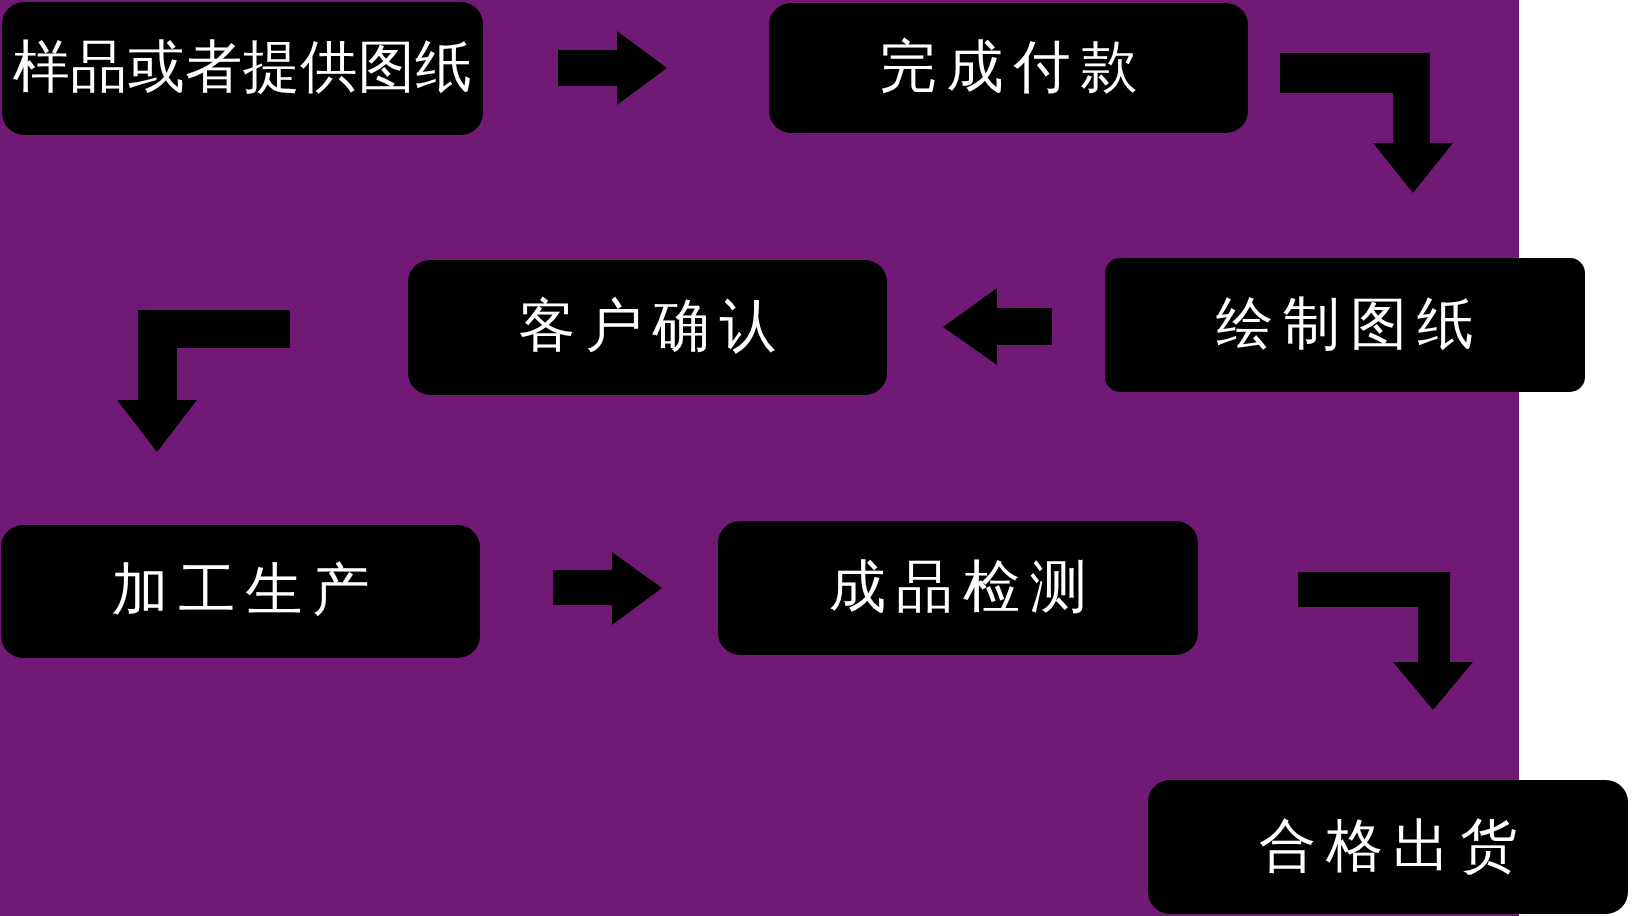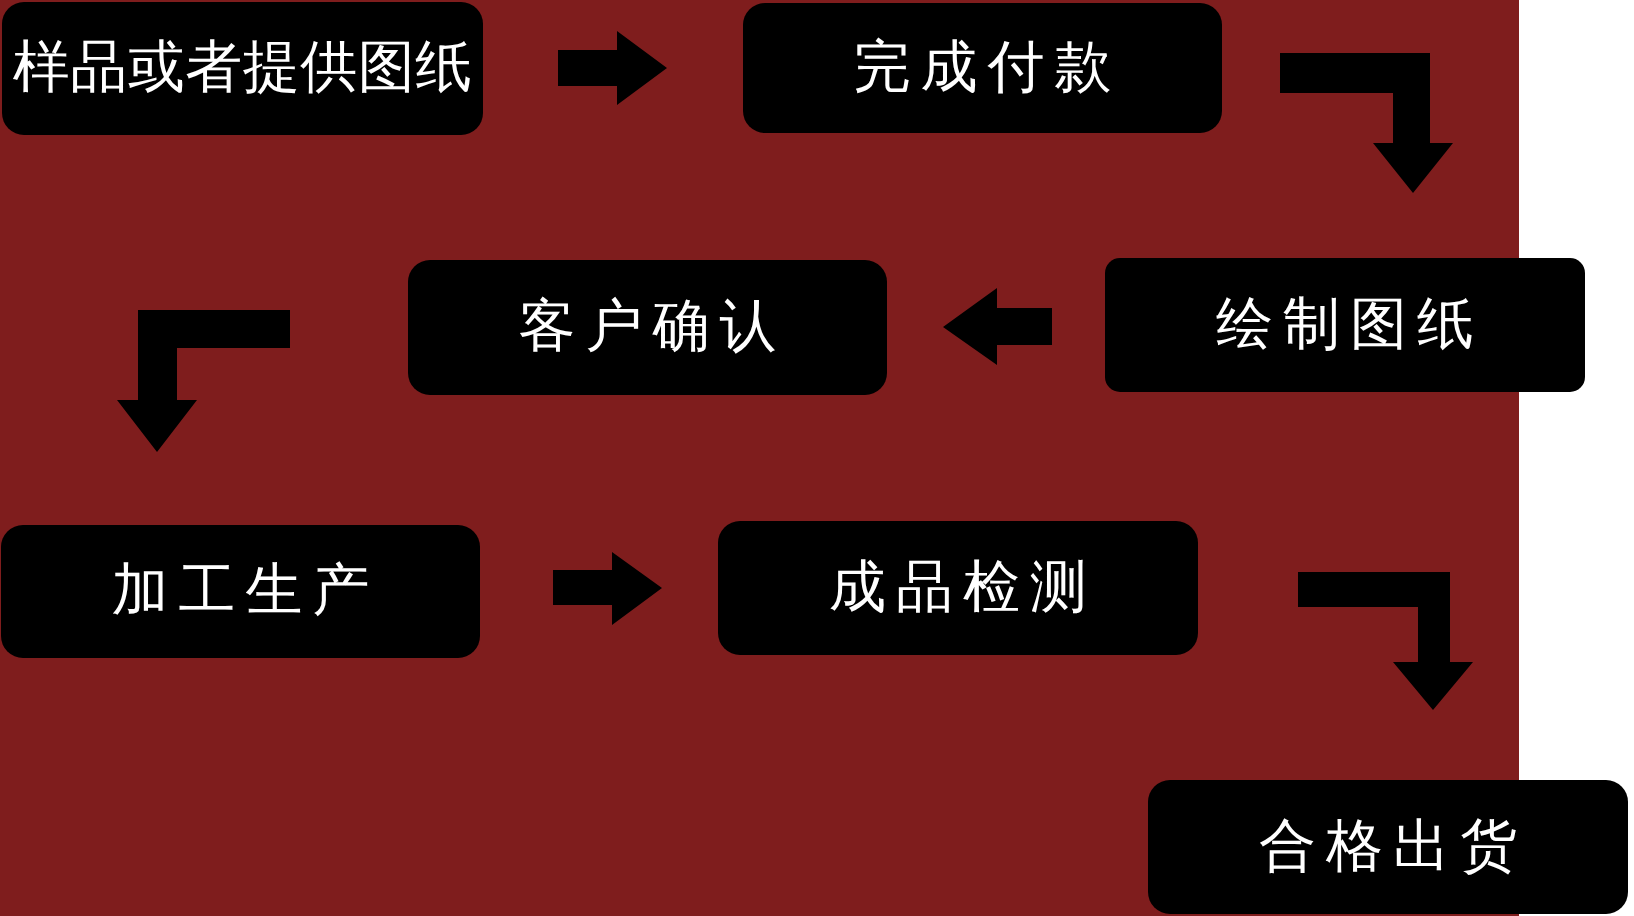--- a/index.html
+++ b/index.html
@@ -8,21 +8,21 @@
     background: #ffffff;
     width: 1634px;
     height: 916px;
     overflow: hidden;
     font-family: "Liberation Sans", "DejaVu Sans", sans-serif;
   }
   .canvas {
     position: relative;
     width: 1519px;
     height: 916px;
-    background: #7f1d1d;
+    background: #701a75;
   }
   .node {
     position: absolute;
     background: #000000;
     border-radius: 22px;
     display: flex;
     align-items: center;
     justify-content: center;
     box-sizing: border-box;
   }
@@ -54,21 +54,21 @@
 </style>
 </head>
 <body>
 
 <div class="canvas">
 
   <div class="node" style="left:2px; top:2px; width:481px; height:133px;">
     <span class="node-label tight">样品或者提供图纸</span>
   </div>
 
-  <div class="node" style="left:743px; top:3px; width:479px; height:130px;justify-content:center;">
+  <div class="node" style="left:769px; top:3px; width:479px; height:130px;justify-content:center;">
     <span class="node-label">完成付款</span>
   </div>
 
   <div class="node" style="left:408px; top:260px; width:479px; height:135px;text-align:center;">
     <span class="node-label">客户确认</span>
   </div>
 
   <div class="node" style="left:1105px; top:258px; width:480px; height:134px;border-radius:15px;">
     <span class="node-label">绘制图纸</span>
   </div>

